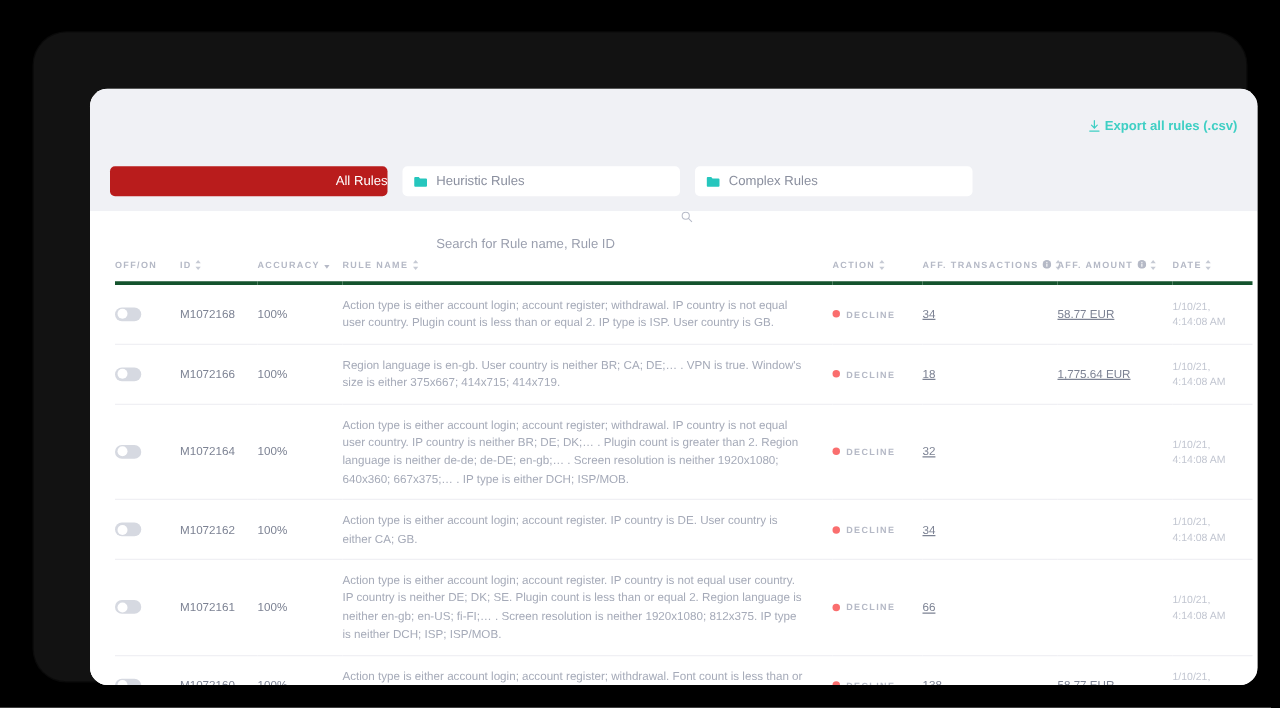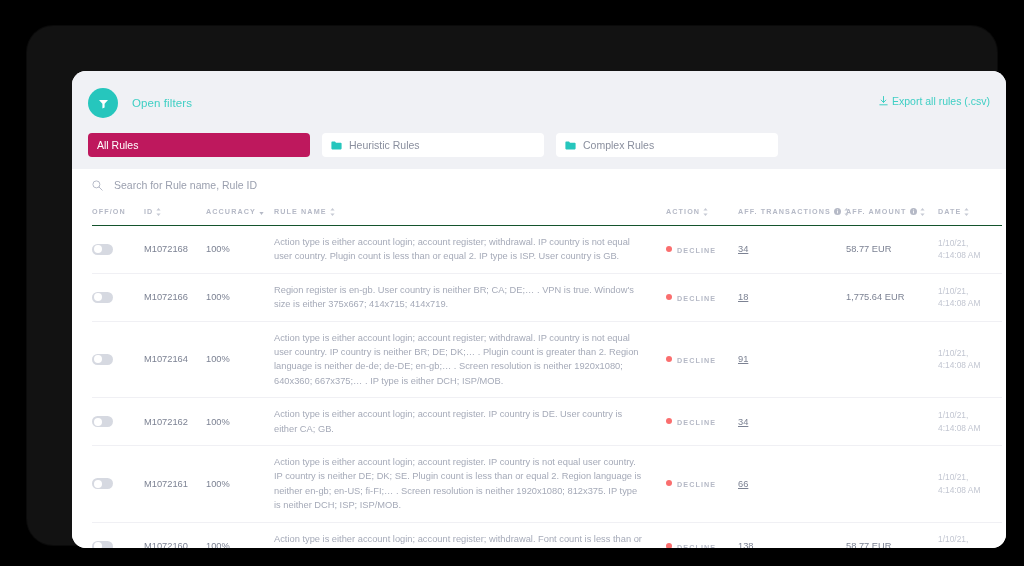--- a/index.html
+++ b/index.html
@@ -44,51 +44,52 @@
   }
   .filter-circle svg { display: block; }
   .open-filters-label {
     font-size: 11.5px; color: #3fcfc4; letter-spacing: .1px;
     cursor: pointer;
   }
   .export-link {
     position: absolute; right: 16px; top: 24px;
     font-size: 10.5px; color: #3fcfc4;
     display: flex; align-items: center; gap: 4px;
-    cursor: pointer; white-space: nowrap;
+    cursor: pointer; white-space: nowrap; font-weight: bold;
   }
   .export-link svg { display: block; }
 
   
   .tabs {
     position: absolute; left: 16px; top: 62px;
     display: flex; gap: 12px;
   }
   .tab {
     width: 222px; height: 24px;
     border-radius: 4px;
     background: #ffffff;
     display: flex; align-items: center;
     padding-left: 9px; gap: 7px;
     font-size: 10.5px; color: #8a8f9e;
     cursor: pointer;
   }
   .tab.active {
-    background: #be185d;
+    background: #b91c1c;
     color: #ffffff;
+    justify-content: flex-end;
   }
   .folder-ic { width: 11px; height: 9px; display: block; flex: none; }
 
   
   .search-bar {
     position: absolute; left: 0; top: 98px;
     width: 100%; height: 32px;
     background: #ffffff;
     display: flex; align-items: center;
-    padding-left: 20px; gap: 11px;
+    padding-left: 20px; gap: 11px; flex-direction: column;
   }
   .search-input {
     border: none; outline: none;
     font-family: "Liberation Sans", sans-serif;
     font-size: 10.5px; color: #8f94a3;
     width: 400px; background: transparent;
   }
   .search-input::placeholder { color: #9a9fae; }
 
   
@@ -98,21 +99,21 @@
     background: #ffffff;
     padding: 0 20px;
   }
   table { width: 100%; border-collapse: collapse; table-layout: fixed; }
   thead th {
     font-size: 7.2px; font-weight: 700;
     letter-spacing: 1.1px;
     color: #b5b9c6;
     text-align: left;
     padding: 6px 0 9px 0;
-    border-bottom: 1px solid #14532d;
+    border-bottom: 3px solid #14532d;
     vertical-align: middle;
     white-space: nowrap;
   }
   .th-inner { display: inline-flex; align-items: center; gap: 3px; }
   .sort-ic { width: 5px; height: 8px; display: block; }
   .info-ic { width: 7px; height: 7px; display: block; }
 
   tbody td {
     border-bottom: 1px solid #f0f0f4;
     padding: 9px 0;
@@ -139,46 +140,38 @@
   .toggle::after {
     content: ""; position: absolute;
     left: 1.5px; top: 1.5px;
     width: 8px; height: 8px; border-radius: 50%;
     background: #ffffff;
   }
   .cell-id   { color: #7c8293; }
   .cell-acc  { color: #7c8293; }
   .cell-rule { color: #a5aab8; line-height: 1.55; padding-right: 22px; }
   .cell-tx   { color: #7c8293; margin-left: 16px; }
-  .cell-amt  { color: #7c8293; }
+  .cell-amt  { color: #7c8293; text-decoration: underline; }
   .cell-date { color: #c2c6d1; font-size: 8.4px; line-height: 1.5; }
 
   .action-chip {
-    display: inline-flex; gap: 5px;
+    display: inline-flex; align-items: center; gap: 5px;
     font-size: 7.2px; letter-spacing: 1.1px; font-weight: 700;
     color: #b5b9c6;
   }
   .dot { width: 6px; height: 6px; border-radius: 50%; background: #fa6e6e; flex: none; }
 </style>
 </head>
 <body>
 
 <div id="device-frame">
   <div id="app-window">
 
     <div class="top-band">
 
-      <div class="filter-row">
-        <div class="filter-circle">
-          <svg width="13" height="13" viewBox="0 0 13 13" aria-hidden="true">
-            <path d="M2 3 H11 L7.6 6.8 V10.4 L5.4 11.4 V6.8 Z" fill="#ffffff"></path>
-          </svg>
-        </div>
-        <span class="open-filters-label">Open filters</span>
-      </div>
 
       <div class="export-link">
         <svg class="dl" width="9" height="10" viewBox="0 0 9 10" aria-hidden="true">
           <path d="M4.5 0.5 V6.2 M2.2 4.1 L4.5 6.5 L6.8 4.1 M0.8 8.8 H8.2" stroke="#3fcfc4" stroke-width="1" fill="none" stroke-linecap="round"></path>
         </svg>
         <span>Export all rules (.csv)</span>
       </div>
 
       <div class="tabs">
         <div class="tab active">
@@ -309,21 +302,21 @@
                 <div>1/10/21,</div>
                 <div>4:14:08 AM</div>
               </td>
             </tr>
             <tr>
               <td class="col-toggle">
                 <span class="toggle"></span>
               </td>
               <td class="col-id cell-id">M1072166</td>
               <td class="col-acc cell-acc">100%</td>
-              <td class="col-rule cell-rule">Region register is en-gb. User country is neither BR; CA; DE;… . VPN is true. Window's size is either 375x667; 414x715; 414x719.</td>
+              <td class="col-rule cell-rule">Region language is en-gb. User country is neither BR; CA; DE;… . VPN is true. Window's size is either 375x667; 414x715; 414x719.</td>
               <td class="col-action"><span class="action-chip">
                   <span class="dot"></span>
                   <span>DECLINE</span>
                 </span></td>
               <td class="col-tx cell-tx">18</td>
               <td class="col-amt cell-amt">1,775.64 EUR</td>
               <td class="col-date cell-date">
                 <div>1/10/21,</div>
                 <div>4:14:08 AM</div>
               </td>
@@ -332,21 +325,21 @@
               <td class="col-toggle">
                 <span class="toggle"></span>
               </td>
               <td class="col-id cell-id">M1072164</td>
               <td class="col-acc cell-acc">100%</td>
               <td class="col-rule cell-rule">Action type is either account login; account register; withdrawal. IP country is not equal user country. IP country is neither BR; DE; DK;… . Plugin count is greater than 2. Region language is neither de-de; de-DE; en-gb;… . Screen resolution is neither 1920x1080; 640x360; 667x375;… . IP type is either DCH; ISP/MOB.</td>
               <td class="col-action"><span class="action-chip">
                   <span class="dot"></span>
                   <span>DECLINE</span>
                 </span></td>
-              <td class="col-tx cell-tx">91</td>
+              <td class="col-tx cell-tx">32</td>
               <td class="col-amt cell-amt"></td>
               <td class="col-date cell-date">
                 <div>1/10/21,</div>
                 <div>4:14:08 AM</div>
               </td>
             </tr>
             <tr>
               <td class="col-toggle">
                 <span class="toggle"></span>
               </td>

